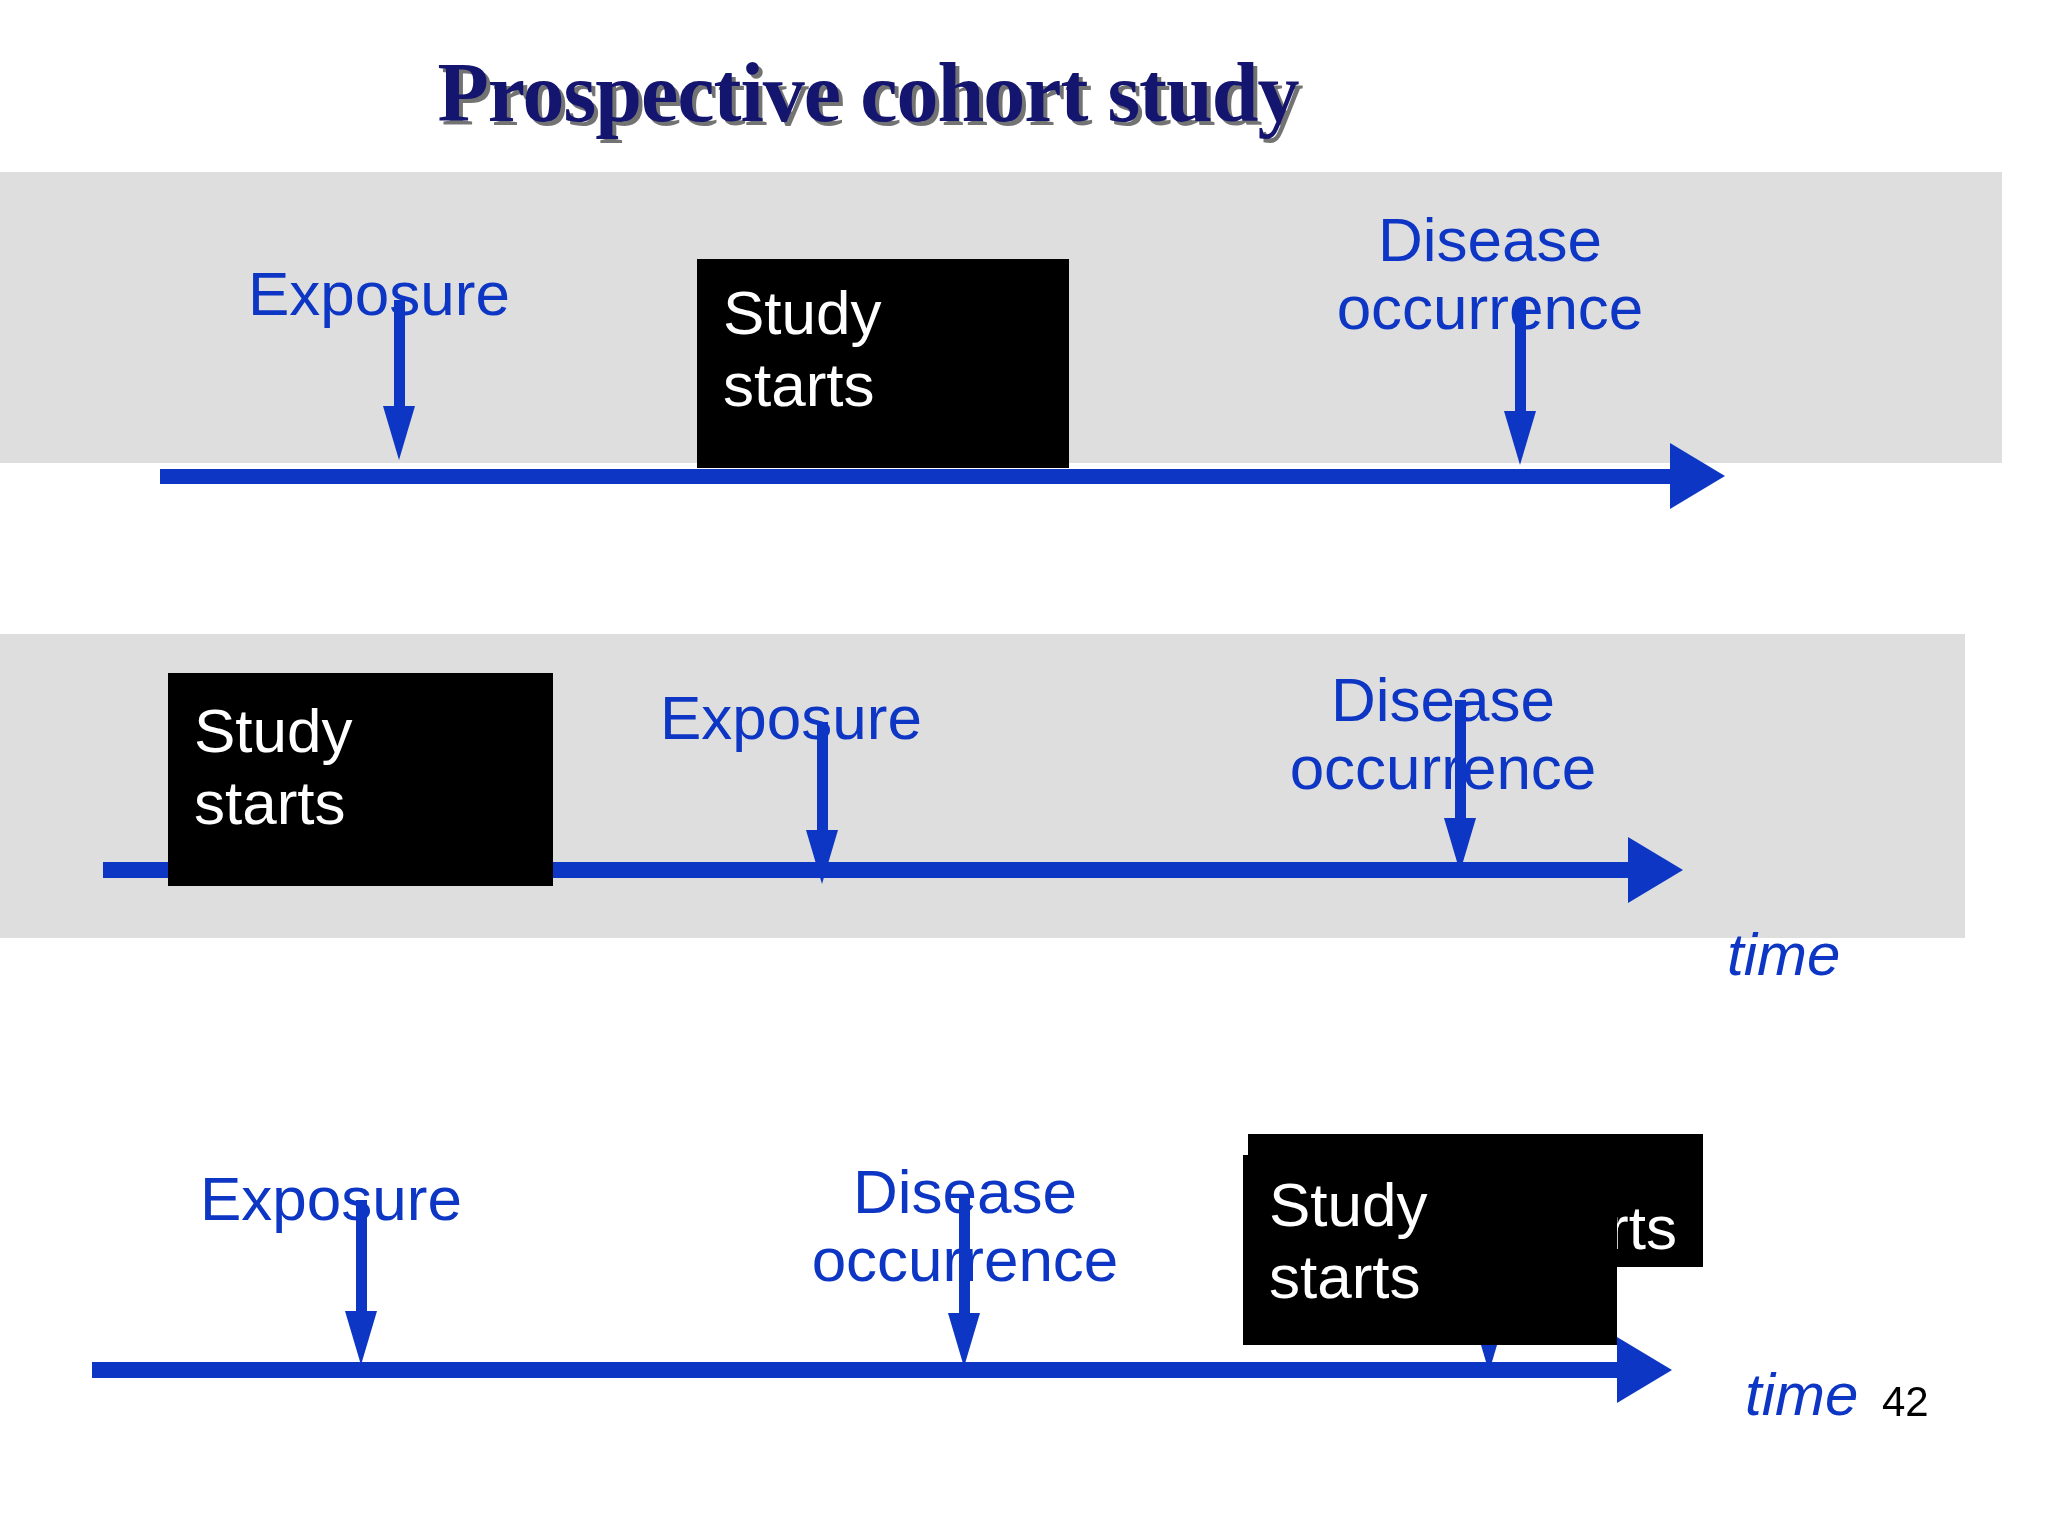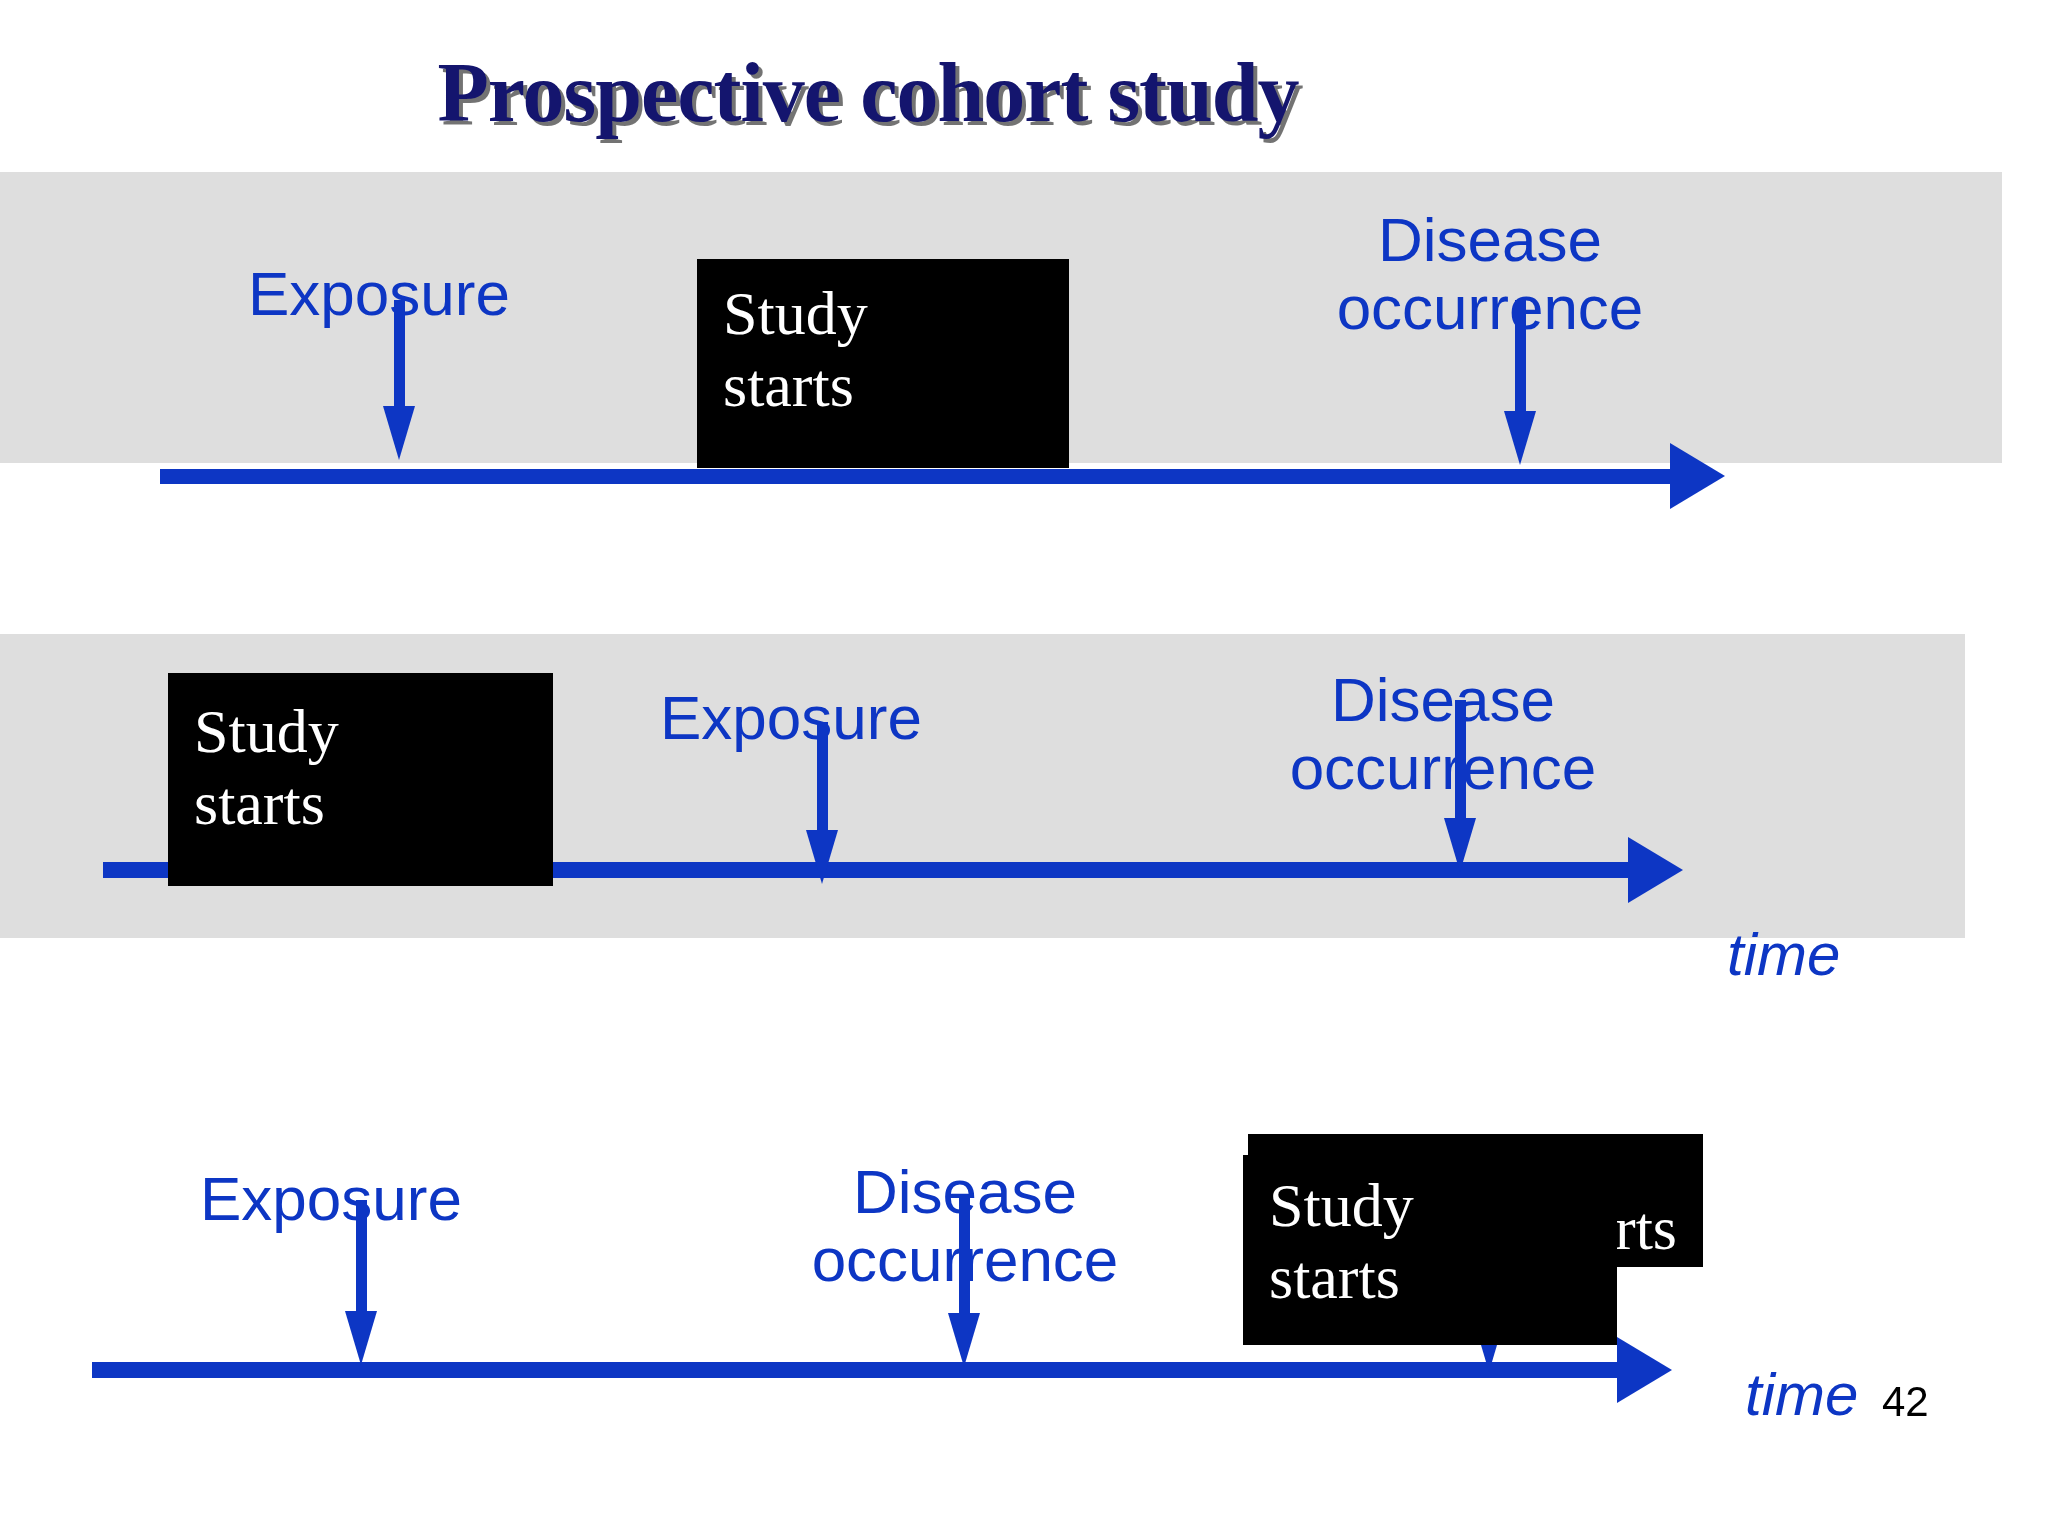--- a/index.html
+++ b/index.html
@@ -110,21 +110,21 @@
     line-height: 66px;
     white-space: nowrap;
     margin-top: 24px;
   }
 
   
   .black-box {
     position: absolute;
     background: #000000;
     color: #ffffff;
-    font-family: Liberation Serif, serif;
+    font-family: Liberation Sans, sans-serif;
     font-size: 62px;
     line-height: 72px;
     box-sizing: border-box;
     overflow: hidden;
   }
   .black-box .line { display: block; white-space: nowrap; }
 
   
   .section-heading {
     position: absolute;

